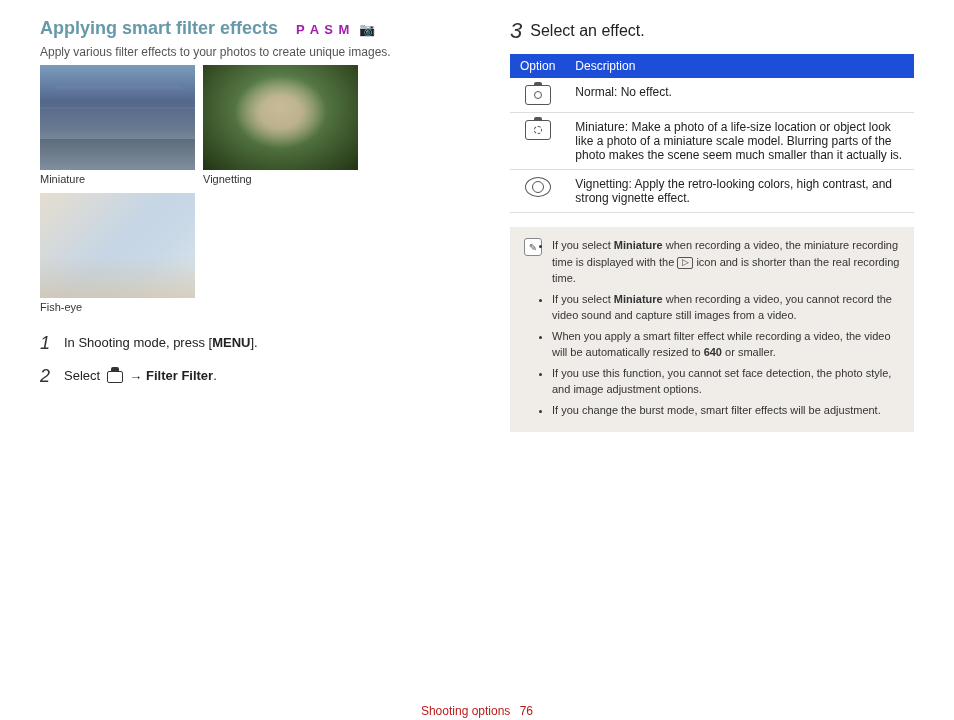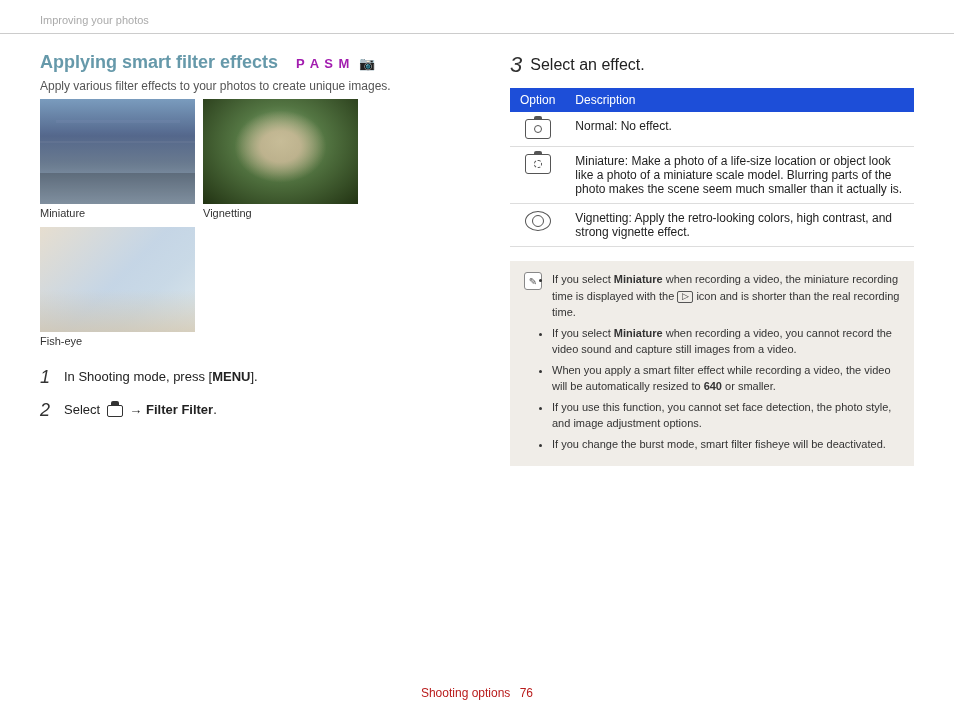--- a/index.html
+++ b/index.html
@@ -250,23 +250,20 @@
       left: 0; right: 0;
       height: 2px;
       background: rgba(255,255,255,0.3);
     }
   </style>
 </head>
 <body>
 
 <div class="page-container">
 
-  <div class="breadcrumb-bar">
-    <span class="breadcrumb-text">Improving your photos</span>
-  </div>
 
   <div class="main-content">
 
     <div class="left-col">
 
       <div style="display:flex; align-items:baseline; gap:8px; margin-bottom:6px;">
         <span class="section-title">Applying smart filter effects</span>
         <span class="section-mode">
           <span>P A S M</span>
           <span style="margin-left:4px; font-size:13px;">
@@ -390,21 +387,21 @@
         <span class="note-icon" style="float:left;margin-right:8px;margin-top:1px;width:18px;height:18px;border:1.5px solid #888;border-radius:3px;display:inline-flex;align-items:center;justify-content:center;font-size:10px;color:#555;background:#fff;">✎</span>
         <ul class="notes-list">
           <li>
             If you select <strong>Miniature</strong> when recording a video, the miniature recording time is displayed with the
             <span style="display:inline-flex;align-items:center;justify-content:center;width:16px;height:12px;border:1px solid #555;border-radius:2px;font-size:9px;vertical-align:middle;">▷</span>
             icon and is shorter than the real recording time.
           </li>
           <li>If you select <strong>Miniature</strong> when recording a video, you cannot record the video sound and capture still images from a video.</li>
           <li>When you apply a smart filter effect while recording a video, the video will be automatically resized to <strong>640</strong> or smaller.</li>
           <li>If you use this function, you cannot set face detection, the photo style, and image adjustment options.</li>
-          <li>If you change the burst mode, smart filter fisheye will be deactivated.</li>
+          <li>If you change the burst mode, smart filter effects will be adjustment.</li>
         </ul>
       </div>
 
     </div>
 
   </div>
 
   <div class="footer">
     <span>Shooting options</span>
     <span style="margin-left:6px;">76</span>

